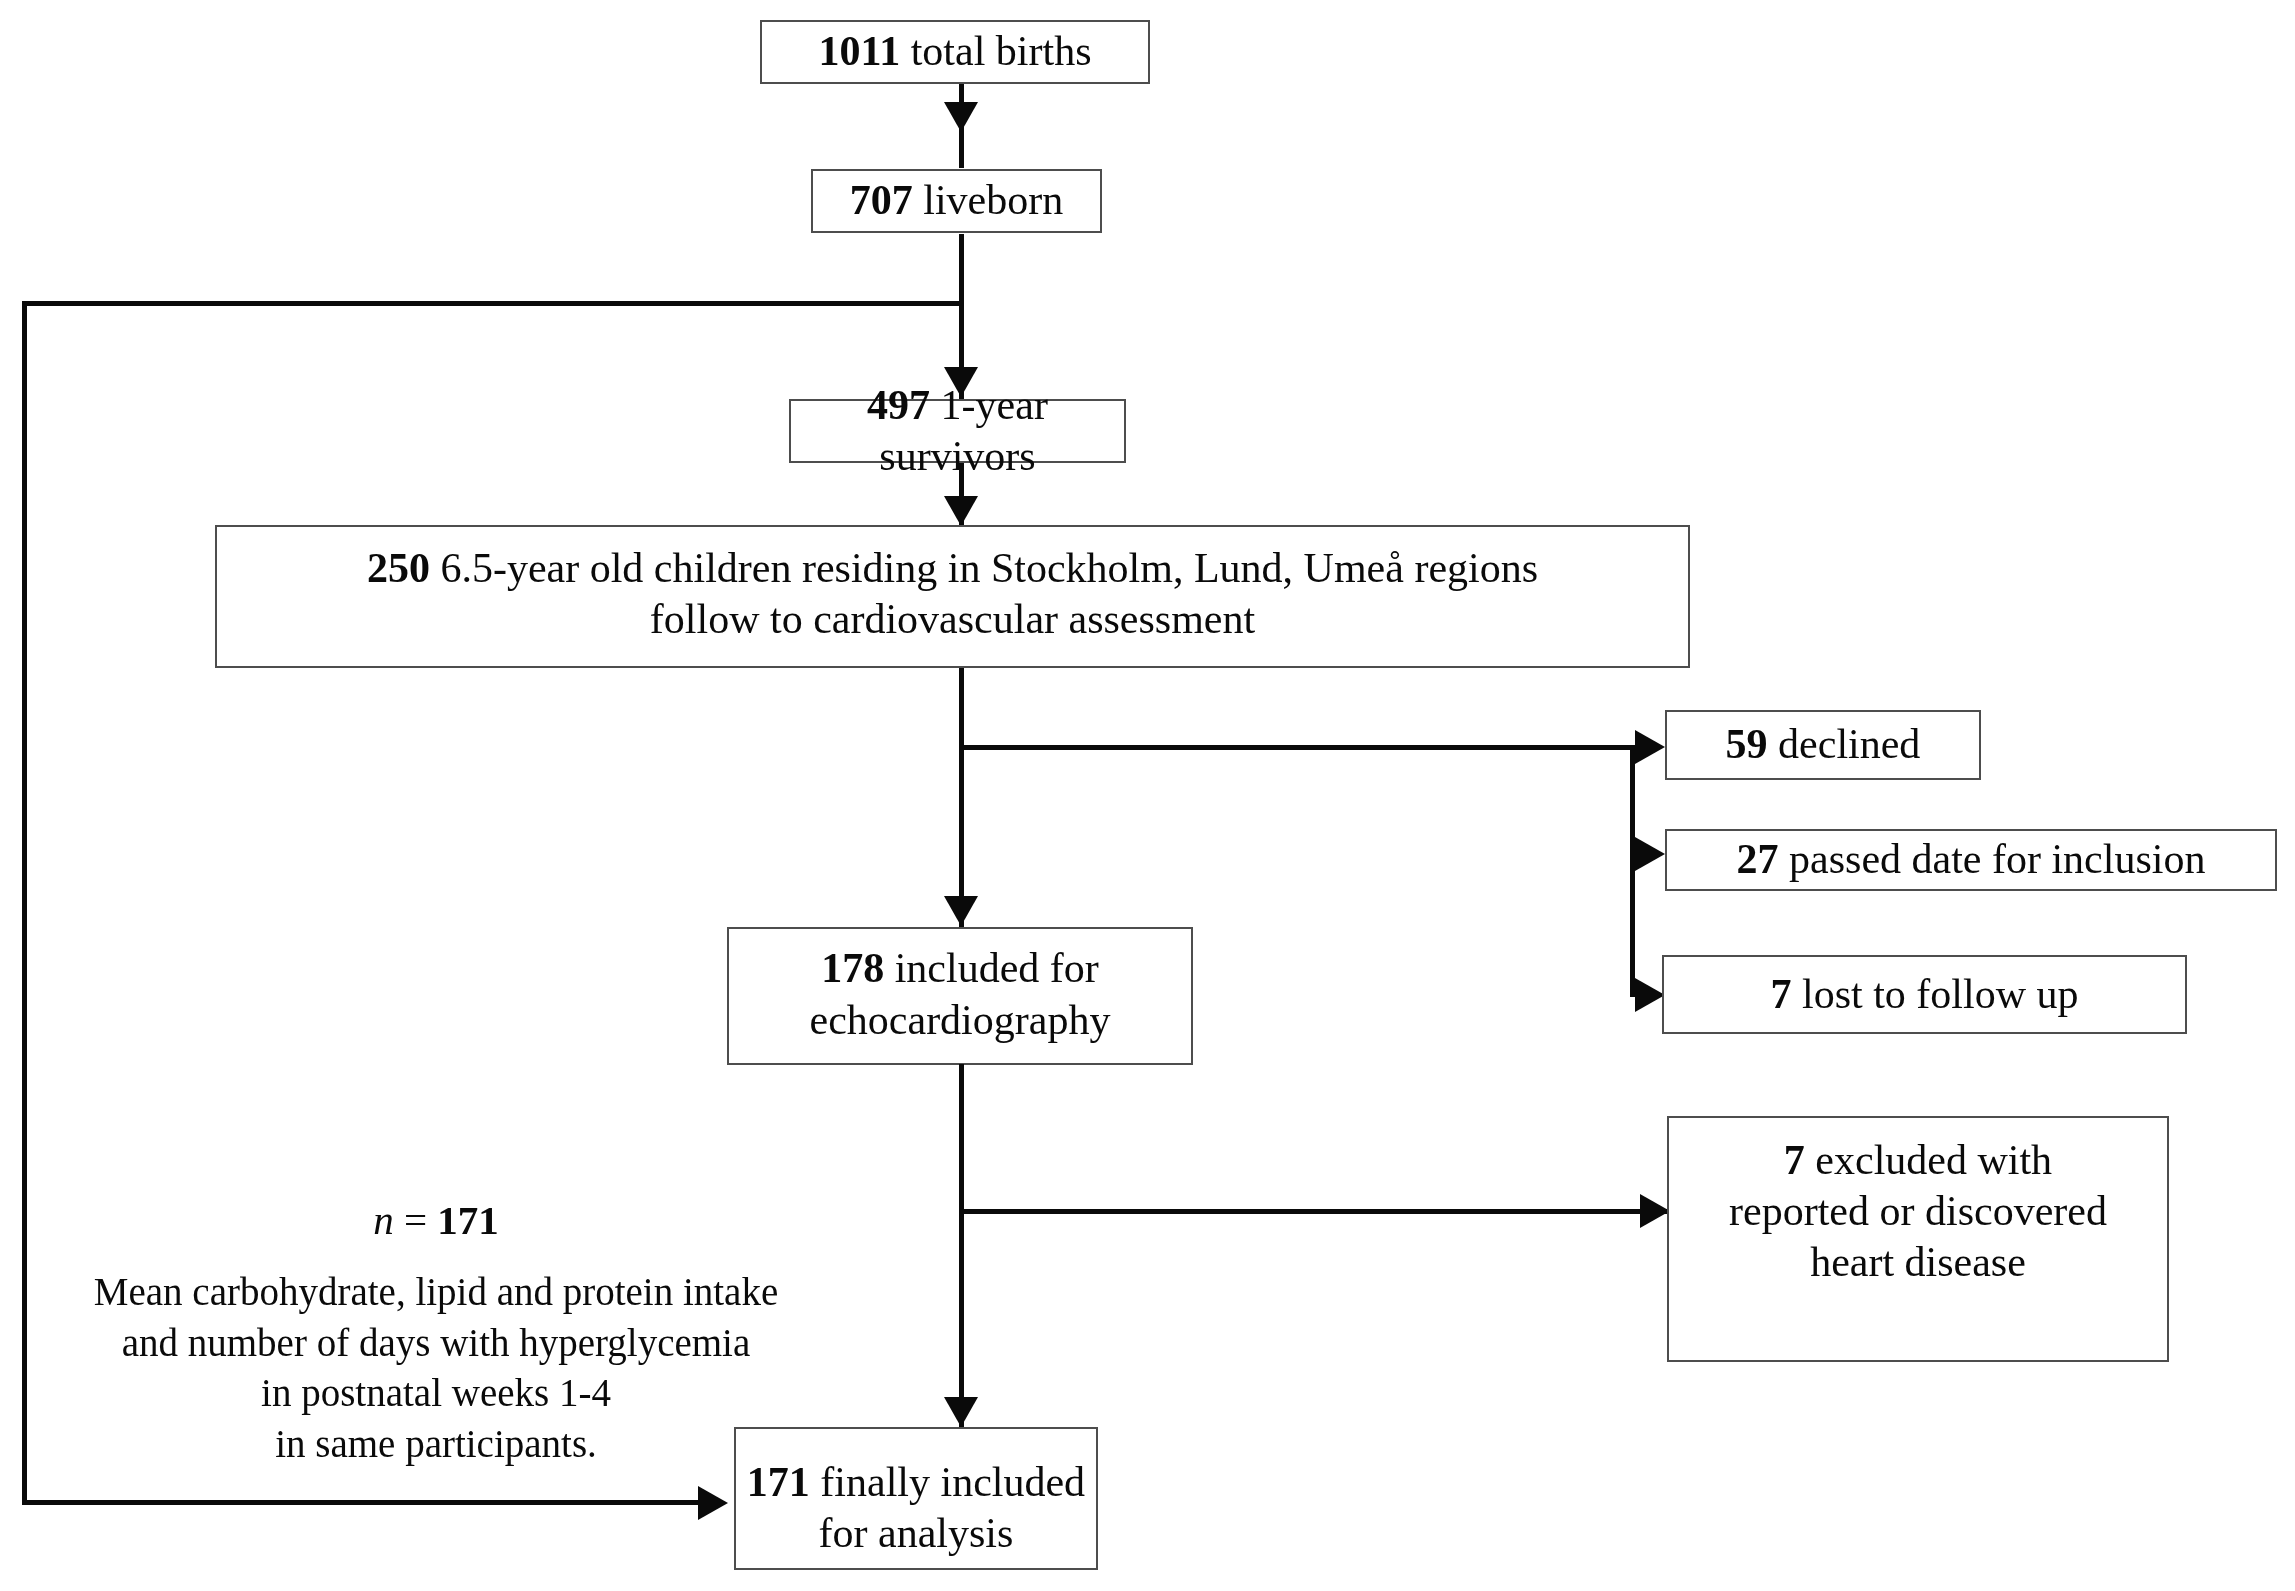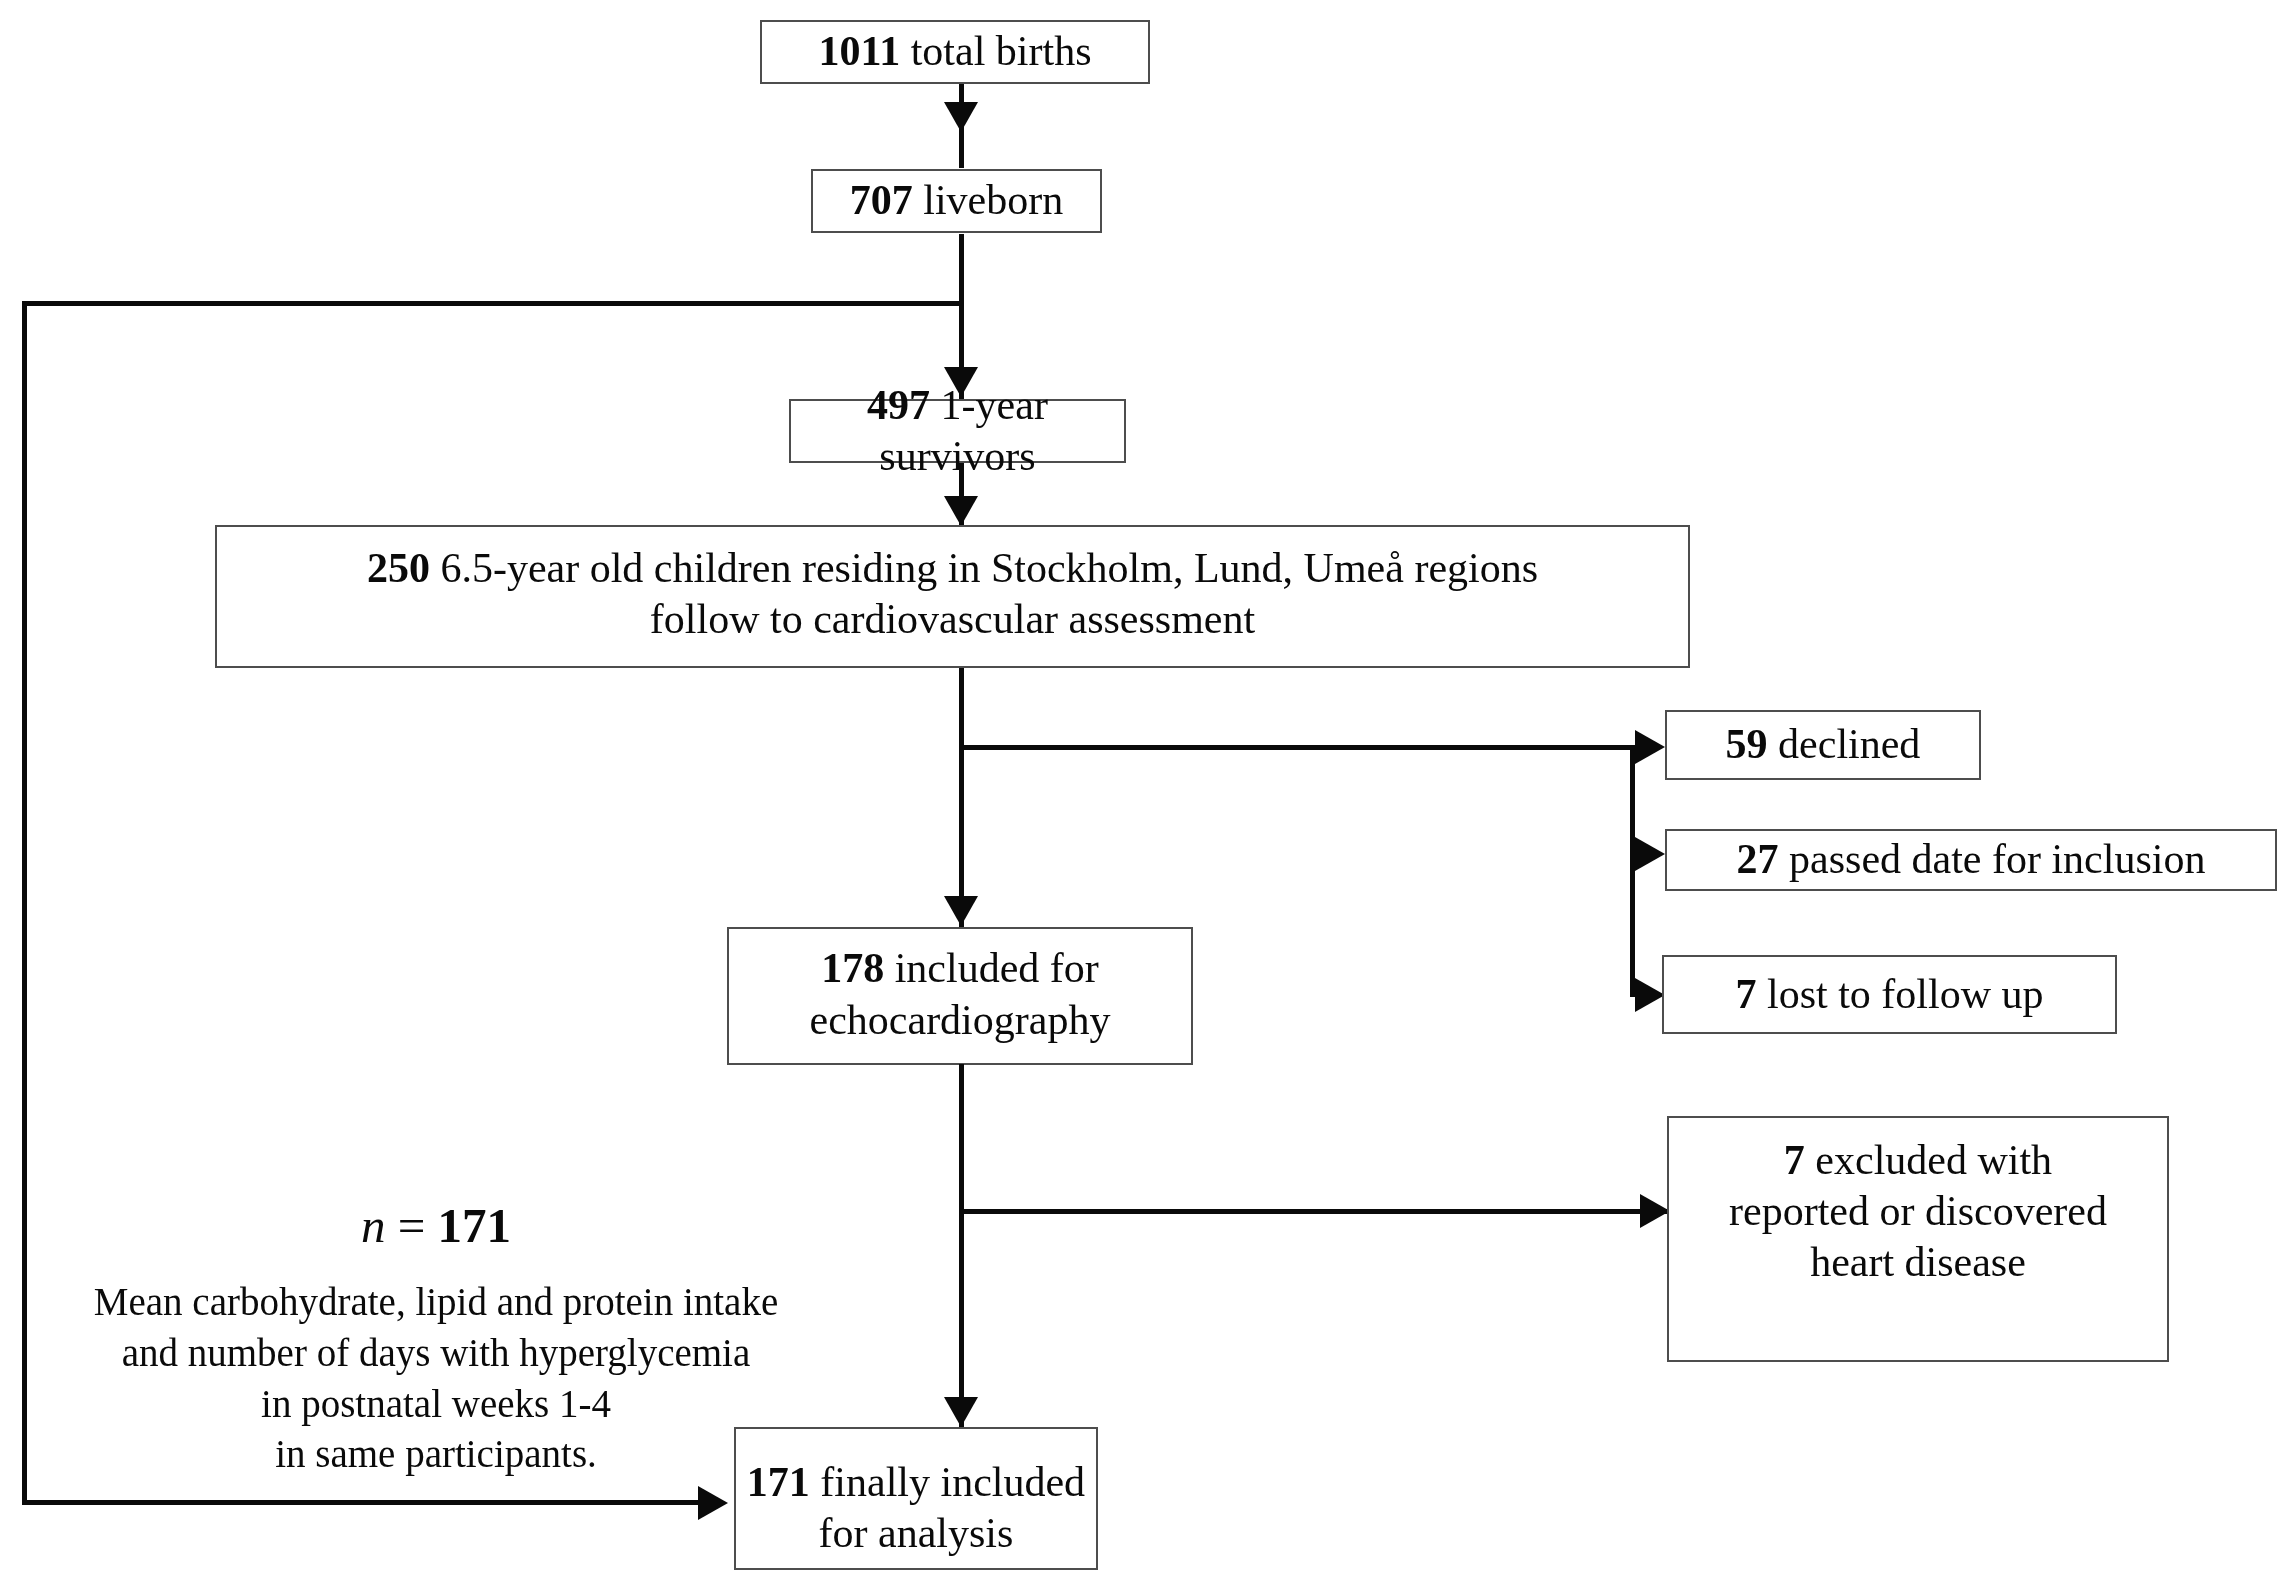--- a/index.html
+++ b/index.html
@@ -70,21 +70,21 @@
   }
   
   #annotation {
     position: absolute;
     text-align: center;
     font-size: 39px;
     line-height: 1.30;
     color: #0a0a0a;
   }
   #annotation .n-line {
-    font-size: 49px;
+    font-size: 41px;
     margin-bottom: 19.7px;
   }
   #annotation .n-italic {
     font-style: italic;
   }
   #annotation .n-value {
     font-weight: bold;
   }
 </style>
 </head>
@@ -138,21 +138,21 @@
   <div class="arrow-right" style="left:1635px; top:978px;"></div>
 
   <div class="box" style="left:1665px; top:710px; width:316px; height:70px;">
     <span><span class="num">59</span> <span class="txt">declined</span></span>
   </div>
 
   <div class="box" style="left:1665px; top:829px; width:612px; height:62px;">
     <span><span class="num">27</span> <span class="txt">passed date for inclusion</span></span>
   </div>
 
-  <div class="box" style="left:1662px; top:955px; width:455px; height:79px;">
+  <div class="box" style="left:1662px; top:955px; width:525px; height:79px;">
     <span><span class="num">7</span> <span class="txt">lost to follow up</span></span>
   </div>
 
   <div class="box" style="left:727px; top:927px; width:466px; height:138px; display:block; padding-top:14.4px;">
     <div><span class="num">178</span> <span class="txt">included for</span></div>
     <div class="txt">echocardiography</div>
   </div>
 
   <div class="vline" style="left:959px; top:1064px; height:363px;"></div>
   <div class="arrow-down" style="left:944px; top:1397px;"></div>

